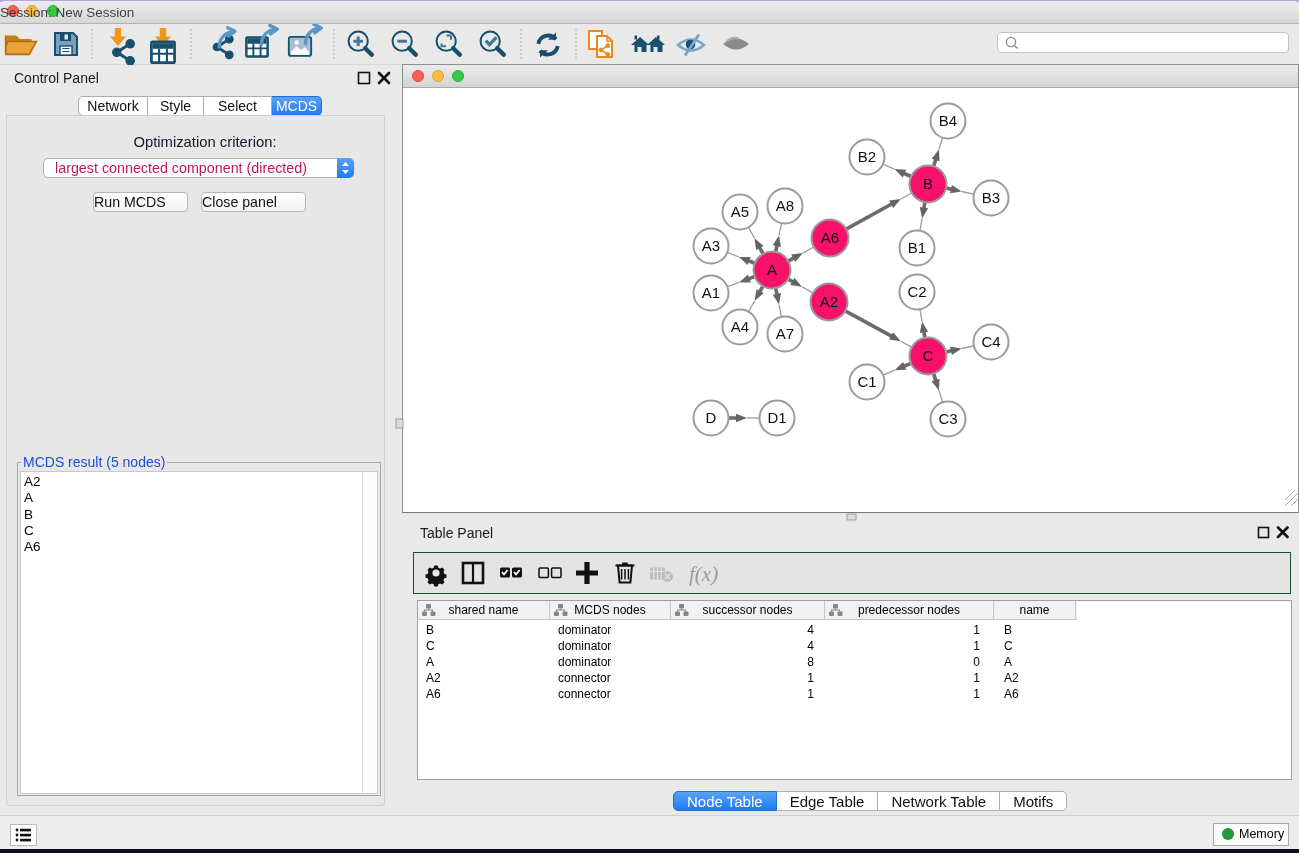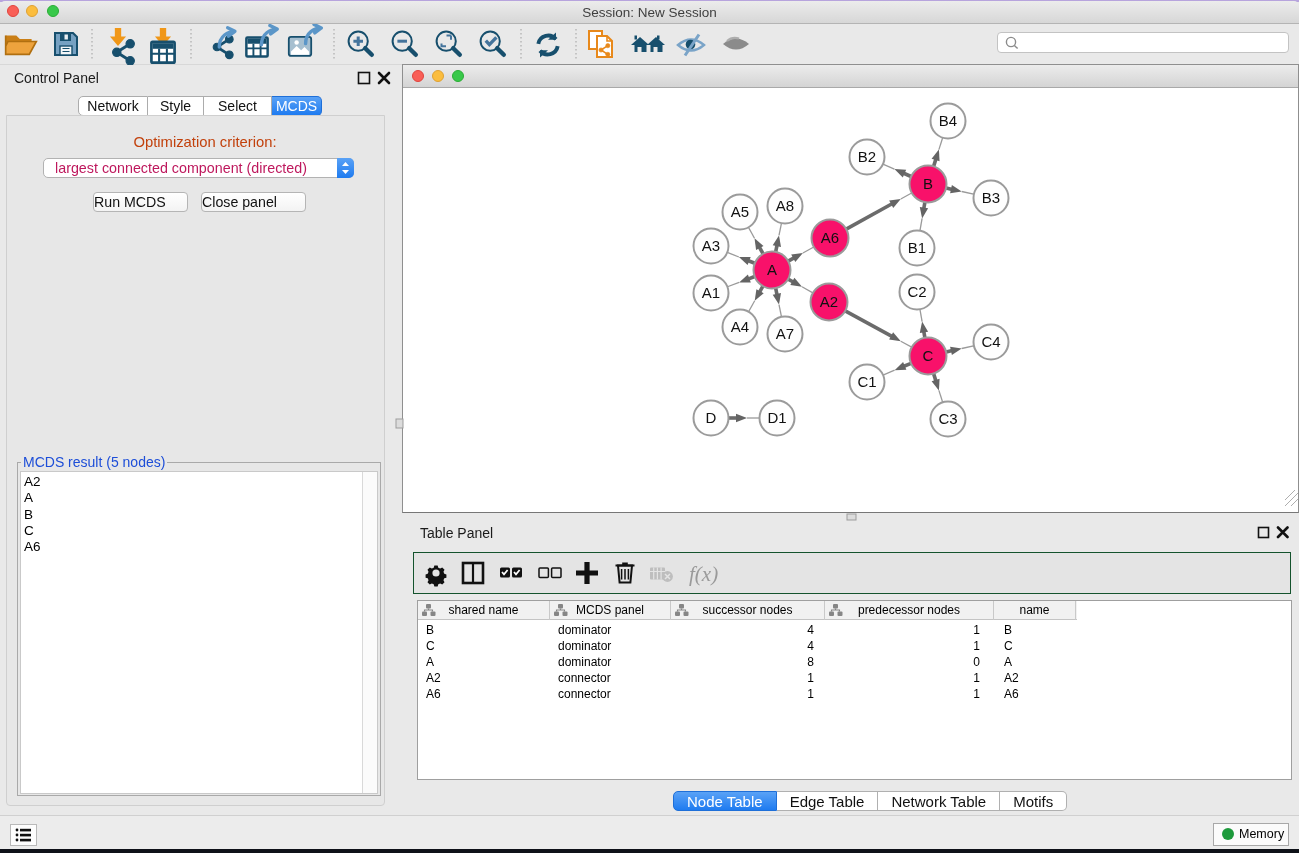--- a/index.html
+++ b/index.html
@@ -1,32 +1,32 @@
 <!DOCTYPE html>
 <html><head><meta charset="utf-8"><style>
 *{margin:0;padding:0;box-sizing:border-box}
 html,body{width:1299px;height:853px;overflow:hidden;font-family:"Liberation Sans",sans-serif;background:#e9e9e9}
 #page{position:relative;width:1299px;height:853px}
 
 #purple{position:absolute;left:0;top:0;width:1299px;height:2px;background:#b7a4dd}
 #titlebar{position:absolute;left:0;top:1px;width:1299px;height:23px;background:linear-gradient(#ececec,#d7d7d7);border-bottom:1px solid #b4b4b4;border-radius:5px 5px 0 0}
-#titlebar .t{position:absolute;left:0;right:0;top:4px;text-align:center;font-size:13.5px;color:#404040}
+#titlebar .t{position:absolute;left:0;right:0;top:4px;text-align:left;font-size:13.5px;color:#404040}
 .tl{position:absolute;width:12px;height:12px;border-radius:50%;top:4px}
 
 #toolbar{position:absolute;left:0;top:24px;width:1299px;height:41px;background:#e9e9e9;border-bottom:1px solid #d8d8d8}
 #search{position:absolute;left:997px;top:8px;width:292px;height:21px;background:#fff;border:1px solid #c3c3c3;border-radius:4px}
 
 #cpanel{position:absolute;left:0;top:65px;width:392px;height:750px}
 #cpanel .hdr{position:absolute;left:14px;top:5px;font-size:14px;color:#1b1b1b}
 .tabrow{position:absolute;display:flex}
 .tab{height:20px;line-height:19px;font-size:14px;color:#111;background:#fff;border:1px solid #acacac;border-left:none;padding:0;text-align:center}
 .tab.first{border-left:1px solid #acacac;border-radius:5px 0 0 5px}
 .tab.sel{background:linear-gradient(#5aa2f6,#1e7bf0);color:#fff;border-color:#1e6fd8;border-radius:0 5px 5px 0}
 #cpInner{position:absolute;left:6px;top:50px;width:379px;height:691px;background:#e7e7e7;border:1px solid #cfcfcf;border-radius:0 0 4px 4px}
-#optlabel{position:absolute;left:9px;width:392px;top:69px;text-align:center;font-size:14.8px;color:#c2410c}
+#optlabel{position:absolute;left:9px;width:392px;top:69px;text-align:center;font-size:14.8px;color:#0f172a}
 #selbox{position:absolute;left:43px;top:93px;width:311px;height:20px;background:#fff;border:1px solid #b2b2b2;border-radius:5px;font-size:14.3px;color:#be185d;line-height:19px;padding-left:11px}
 #selstep{position:absolute;right:-1px;top:-1px;width:17px;height:20px;border-radius:0 5px 5px 0;background:linear-gradient(#5aa2f6,#1e7bf0)}
 .btn{position:absolute;height:20px;background:linear-gradient(#ffffff,#f3f3f3);border:1px solid #b5b5b5;border-radius:4px;font-size:14.2px;color:#111;text-align:left;line-height:18px}
 #fieldset{position:absolute;left:17px;top:397px;width:364px;height:334px;border:1px solid #a9a9a9}
 #fieldset .leg{position:absolute;left:3px;top:-9px;background:#e7e7e7;padding:0 2px;font-size:14px;color:#1d4ed8}
 #mlist{position:absolute;left:2px;top:8px;padding-top:2px;width:358px;height:323px;background:#fff;border:1px solid #c9c9c9;font-size:13.5px;color:#000}
 #mlist div{height:16.3px;line-height:16.3px;padding-left:3px}
 #mlist .sb{position:absolute;right:0;top:0;width:15px;height:100%;background:#fbfbfb;border-left:1px solid #d9d9d9}
 
 #netwin{position:absolute;left:402px;top:64px;width:897px;height:449px;background:#fff;border:1px solid #8f8f8f;border-bottom:1px solid #777}
@@ -395,21 +395,21 @@
             <rect x="-11" y="-6.5" width="15" height="12" rx="1" fill="#8a8a8a"></rect>
             <path d="M-11 -2.5 h15 M-7.3 -6.5 v12 M-3.6 -6.5 v12 M0.1 -6.5 v12" stroke="#e4e4e4" stroke-width="1.2"></path>
             <circle cx="6.5" cy="2.5" r="5.4" fill="#8a8a8a"></circle>
             <path d="M4 0 l5 5 M9 0 l-5 5" stroke="#e4e4e4" stroke-width="1.5"></path>
           </g>
   <text x="275" y="28" font-family="Liberation Serif,serif" font-style="italic" font-size="21" fill="#9a9a9a">f(x)</text>
  </svg></div>
  <div id="ttable">
   <div id="thead">
    <div class="th" style="left:0;width:132px">shared name</div>
-   <div class="th" style="left:132px;width:121px">MCDS panel</div>
+   <div class="th" style="left:132px;width:121px">MCDS nodes</div>
    <div class="th" style="left:253px;width:154px">successor nodes</div>
    <div class="th" style="left:407px;width:169px">predecessor nodes</div>
    <div class="th" style="left:576px;width:82px">name</div>
   </div>
   <svg width="440" height="12" style="position:absolute;left:0;top:3px" fill="#868686">
    <g id="orgi">
             <rect x="8" y="0" width="5" height="4.5" rx="1"></rect>
             <rect x="4" y="7.5" width="5" height="4.5" rx="1"></rect>
             <rect x="12.5" y="7.5" width="5" height="4.5" rx="1"></rect>
             <path d="M10.5 4.5 v2 M6.5 7.5 v-1.5 h8 v1.5" fill="none" stroke="#868686" stroke-width="1.1"></path>

